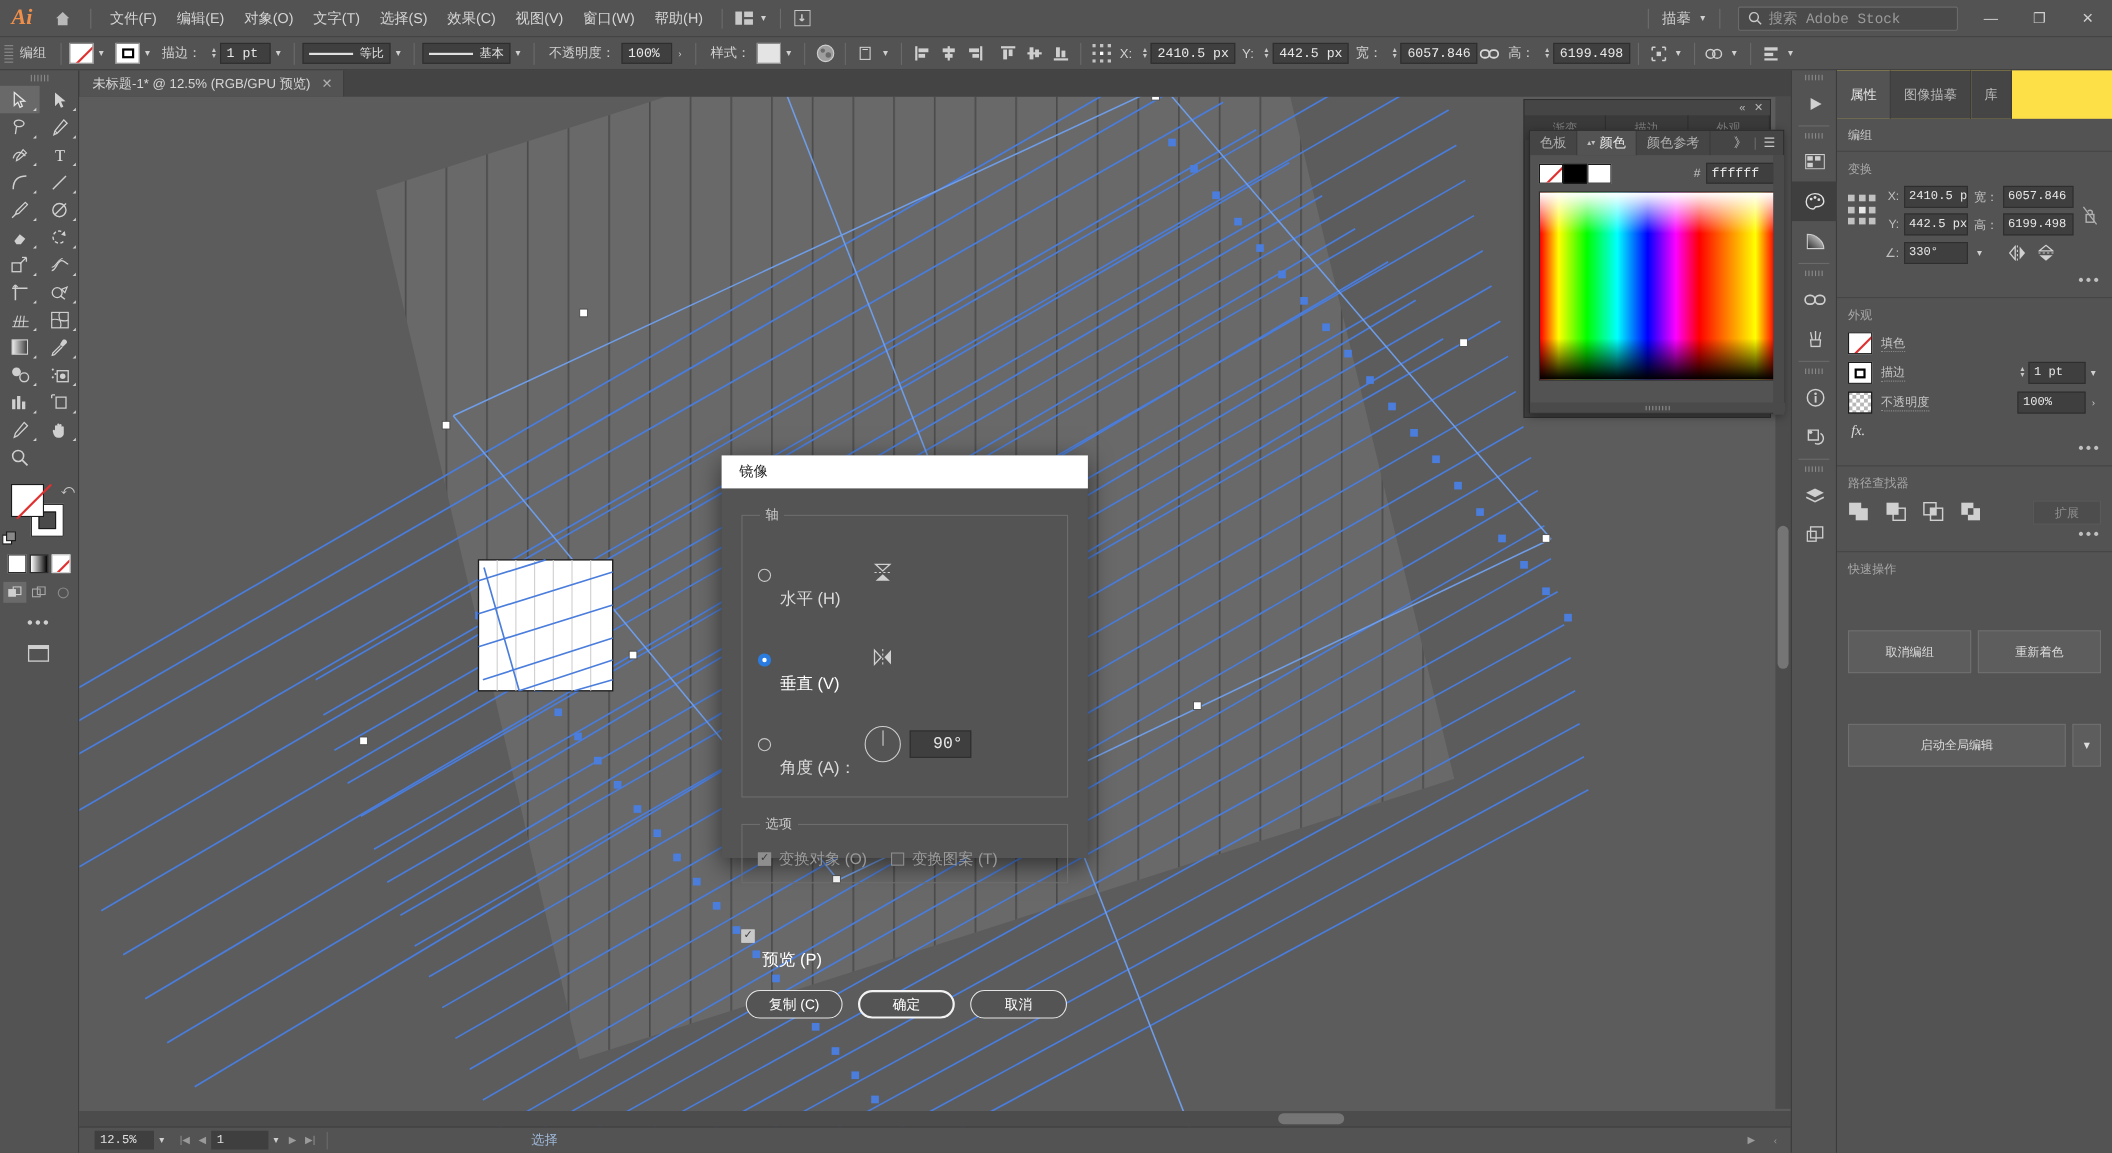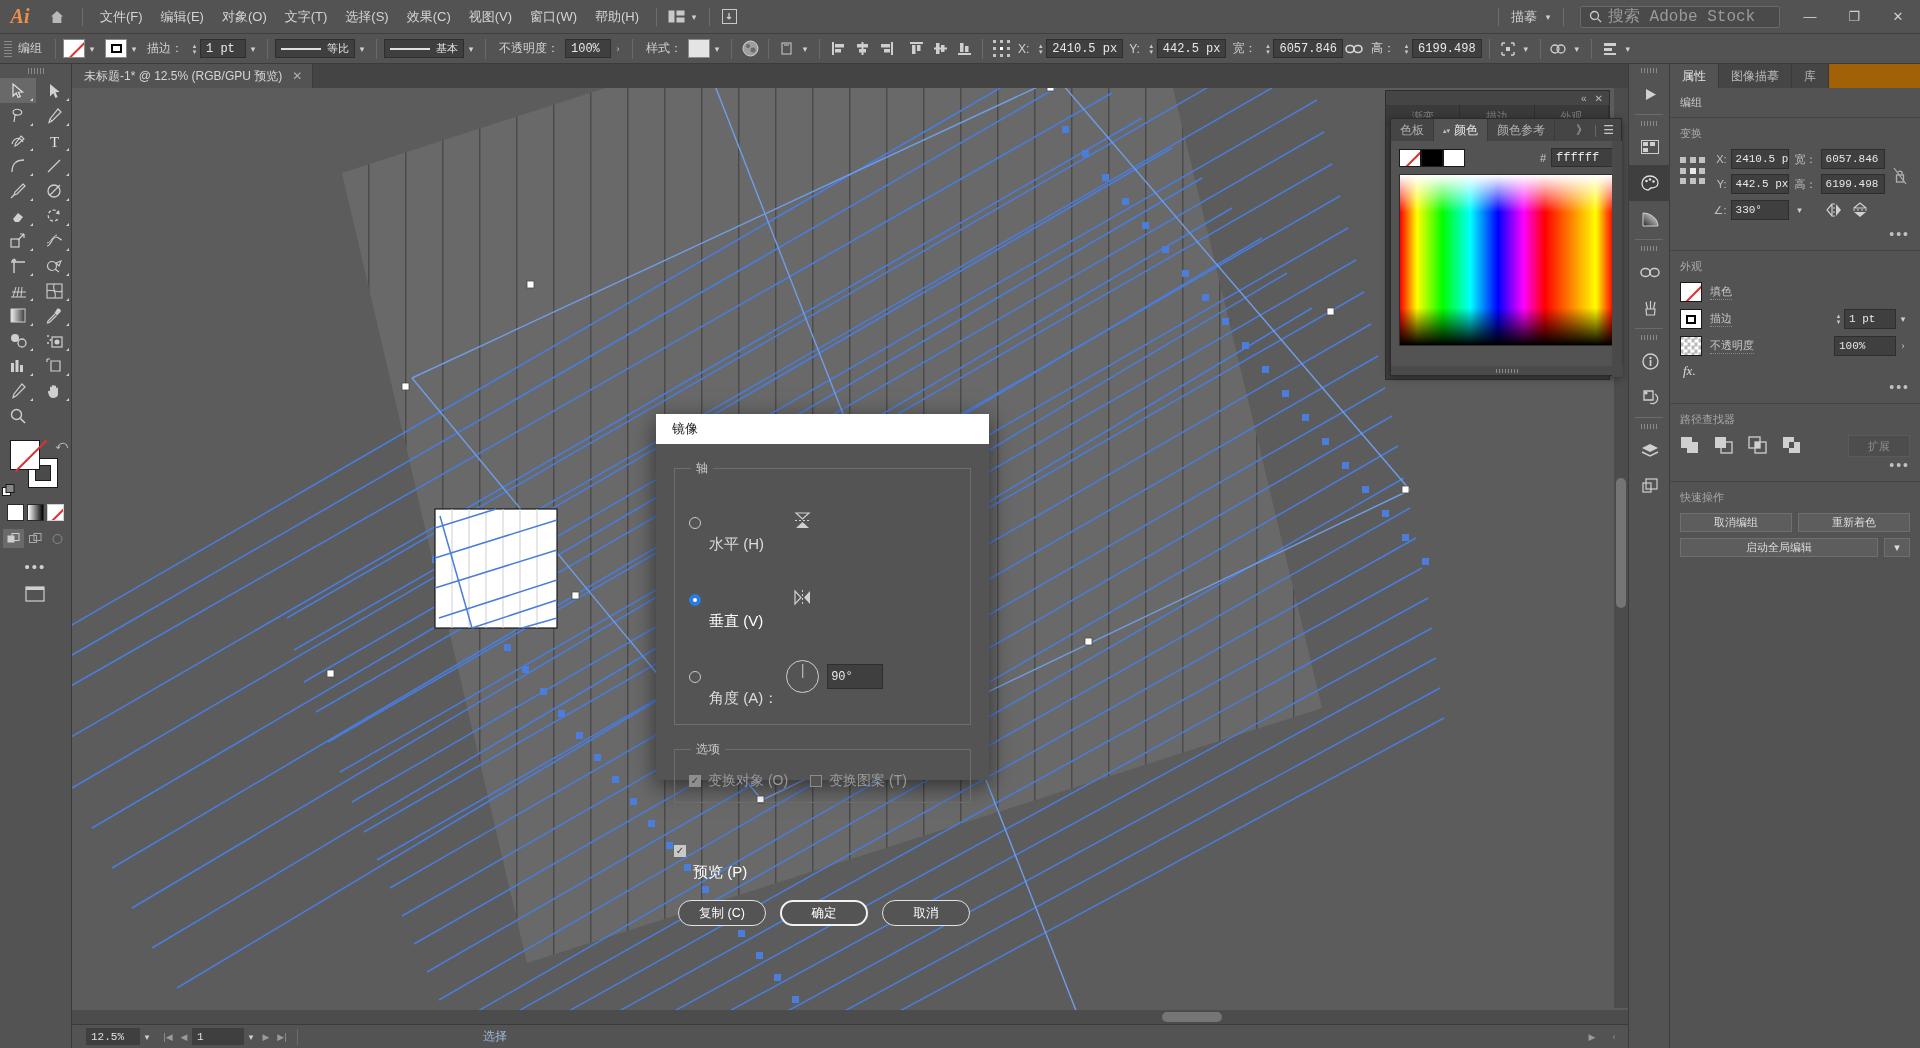--- a/index.html
+++ b/index.html
@@ -29,21 +29,21 @@
     padding: 4px 9px; color: #d4d4d4; font-size: 13px; cursor: default;
     white-space: nowrap;
   }
   .mb-right { margin-left: auto; display: flex; align-items: center; height: 26px; }
   .arrange-label { color: #d0d0d0; font-size: 13px; padding: 0 4px; }
   .search-box {
     display: flex; align-items: center; gap: 6px;
     background: #4a4a4a; border: 1px solid #6a6a6a; border-radius: 2px;
     height: 22px; padding: 0 8px; margin: 0 8px; width: 200px;
   }
-  .search-box span.ph { color: #9a9a9a; font-size: 16px; font-family: "Liberation Mono", monospace;}
+  .search-box span.ph { color: #9a9a9a; font-size: 13px; font-family: "Liberation Mono", monospace;}
   .wbtn {
     width: 44px; height: 34px; display: flex; align-items: center; justify-content: center;
     color: #d0d0d0; font-size: 13px;
   }
 
   
   .controlbar {
     position: absolute; left: 0; top: 34px; width: 1920px; height: 30px;
     background: #535353; border-bottom: 1px solid #3b3b3b;
     display: flex; align-items: center; padding-left: 4px; gap: 0;
@@ -181,21 +181,21 @@
   .rail-btn {
     width:42px;height:36px; display:flex;align-items:center;justify-content:center; color:#cdcdcd;
   }
   .rail-btn.active { background:#3f3f3f; }
   .rail-div { height:1px; background:#6a6a6a; margin:2px 6px; }
 
   
   .props {
     position:absolute; left:1670px; top:64px; width:250px; height:984px; background:#535353;
   }
-  .ptabs { display:flex; height:24px; background:#a16207; }
+  .ptabs { display:flex; height:44px; background:#fde047; }
   .ptab {
     display:flex;align-items:center; padding:0 12px; font-size:12px; color:#b8b8b8;
     background:#454545; border-right:1px solid #3a3a3a;
   }
   .ptab.active { background:#535353; color:#e6e6e6; }
   .p-section { padding: 8px 10px; border-bottom:1px solid #454545; }
   .p-title { color:#a8a8a8; font-size:11px; margin-bottom:8px; }
   .p-group-name { color:#c8c8c8; font-size:11px; padding: 7px 10px; border-bottom:1px solid #454545;}
   .xform-grid { display:flex; align-items:flex-start; gap:6px; }
   .anchor9 { width:30px;height:30px; display:grid; grid-template-columns:repeat(3,1fr); gap:2px; margin-top:8px;}
@@ -211,21 +211,21 @@
   .finput.wide { width:64px; }
   .appearance-row { display:flex;align-items:center;gap:8px;margin-bottom:7px;}
   .ap-sw { width:22px;height:20px;border:1px solid #1a1a1a;background:#fff;position:relative;overflow:hidden;}
   .ap-sw.none::after{content:'';position:absolute;left:-2px;top:50%;width:32px;height:2px;background:#e03030;transform:rotate(-45deg);transform-origin:center;}
   .ap-sw.stroke{display:flex;align-items:center;justify-content:center;}
   .ap-sw.stroke i{width:10px;height:9px;border:2px solid #000;background:#fff;display:block;}
   .ap-sw.opac{background:repeating-conic-gradient(#fff 0% 25%, #b8b8b8 0% 50%) 50%/7px 7px;}
   .ap-label { color:#c4c4c4;font-size:11px; border-bottom:1px dotted #8a8a8a; }
   .qbtn {
     background:#5d5d5d;border:1px solid #6f6f6f;color:#ddd;font-size:11px;
-    height:19px;display:flex;align-items:center;justify-content:center;flex:1;
+    height:39px;display:flex;align-items:center;justify-content:center;flex:1;margin-top:40px;
   }
   .pf-row{display:flex;gap:6px;margin-bottom:6px;}
   .dots { color:#c0c0c0;font-size:14px;text-align:right;letter-spacing:2px;}
   .pf-icons{display:flex;gap:14px;align-items:center;}
   .pf-ic{width:20px;height:20px;position:relative;}
 
   
   .behindpanel {
     position:absolute; left:1385px; top:90px; width:225px; height:290px;
     background:#3f3f3f; border:1px solid #2e2e2e;
@@ -290,22 +290,22 @@
   .rlabel.bold { color:#fff; }
   .angle-dial {
     width:33px;height:33px;border-radius:50%;border:1.5px solid #cfcfcf;
     position:relative; flex:0 0 auto;
   }
   .angle-dial::after {
     content:''; position:absolute; left:50%; top:3px; width:1.5px; height:14px;
     background:#cfcfcf; transform:translateX(-50%);
   }
   .angle-input {
-    background:#3f3f3f;border:1px solid #2e2e2e;color:#e8e8e8;font-size:12px;
-    height:25px;width:56px;display:flex;align-items:center;padding:0 3px;
+    background:#3f3f3f;border:1px solid #2e2e2e;color:#e8e8e8;font-size:15px;
+    height:25px;width:56px;display:flex;align-items:center;padding:0 20px;
     font-family:"Liberation Mono",monospace;
   }
   .chk {
     width:12px;height:12px;border:1px solid #bdbdbd;background:#545454;
     display:flex;align-items:center;justify-content:center;flex:0 0 auto;
   }
   .chk.on { background:#c9c9c9; border-color:#c9c9c9; }
   .chk.on::after { content:'✓'; color:#3a3a3a; font-size:10px; line-height:10px; }
   .chk.dim { border-color:#8e8e8e; }
   .chk.dim.on { background:#8e8e8e; }

